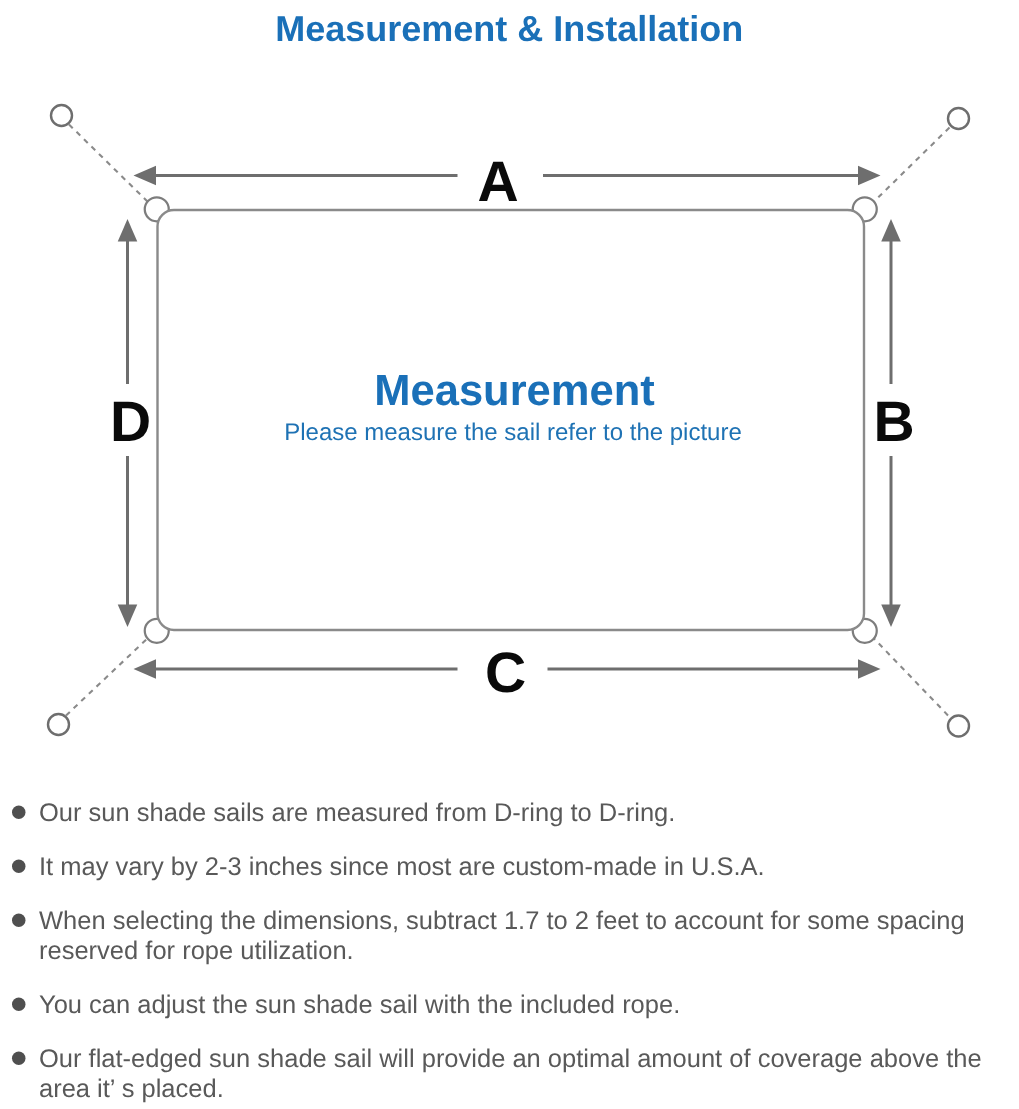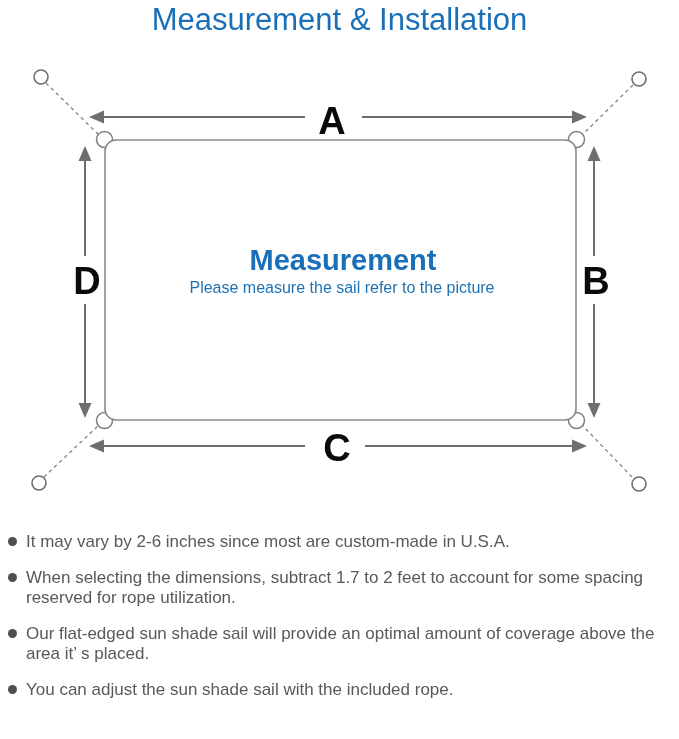--- a/index.html
+++ b/index.html
@@ -14,22 +14,22 @@
     height: 739px;
     background: #ffffff;
     overflow: hidden;
   }
   #page-title {
     position: absolute;
     top: 0px;
     left: 0;
     right: 0;
     text-align: center;
-    font-size: 31px;
-    font-weight: normal;
+    font-size: 24px;
+    font-weight: bold;
     color: #1a70b8;
     line-height: 40px;
     letter-spacing: 0px;
   }
   #diagram-svg {
     position: absolute;
     top: 0;
     left: 0;
   }
   .dim-label {
@@ -139,29 +139,33 @@
     </g>
     <text class="dim-label" x="596" y="294" text-anchor="middle">B</text>
 
     <text class="center-title" x="343" y="270" text-anchor="middle">Measurement</text>
     <text class="center-subtitle" x="342" y="293" text-anchor="middle">Please measure the sail refer to the picture</text>
   </svg>
 
   <div id="notes">
     <div class="note-row">
       <span class="note-dot"></span>
-      <span class="note-text">It may vary by 2-6 inches since most are custom-made in U.S.A.</span>
+      <span class="note-text">Our sun shade sails are measured from D-ring to D-ring.</span>
+    </div>
+    <div class="note-row">
+      <span class="note-dot"></span>
+      <span class="note-text">It may vary by 2-3 inches since most are custom-made in U.S.A.</span>
     </div>
     <div class="note-row">
       <span class="note-dot"></span>
       <span class="note-text">When selecting the dimensions, subtract 1.7 to 2 feet to account for some spacing reserved for rope utilization.</span>
     </div>
     <div class="note-row">
       <span class="note-dot"></span>
-      <span class="note-text">Our flat-edged sun shade sail will provide an optimal amount of coverage above the area it’ s placed.</span>
+      <span class="note-text">You can adjust the sun shade sail with the included rope.</span>
     </div>
     <div class="note-row">
       <span class="note-dot"></span>
-      <span class="note-text">You can adjust the sun shade sail with the included rope.</span>
+      <span class="note-text">Our flat-edged sun shade sail will provide an optimal amount of coverage above the area it’ s placed.</span>
     </div>
   </div>
 
 </div>
 
 </body></html>

